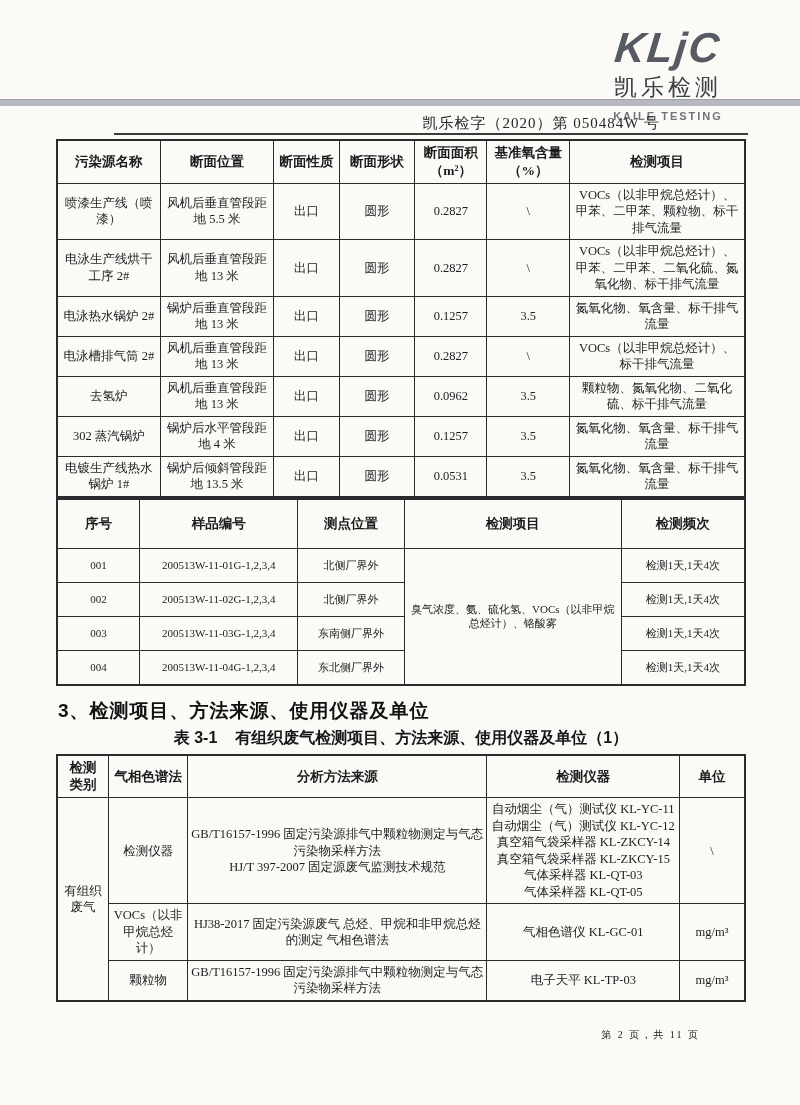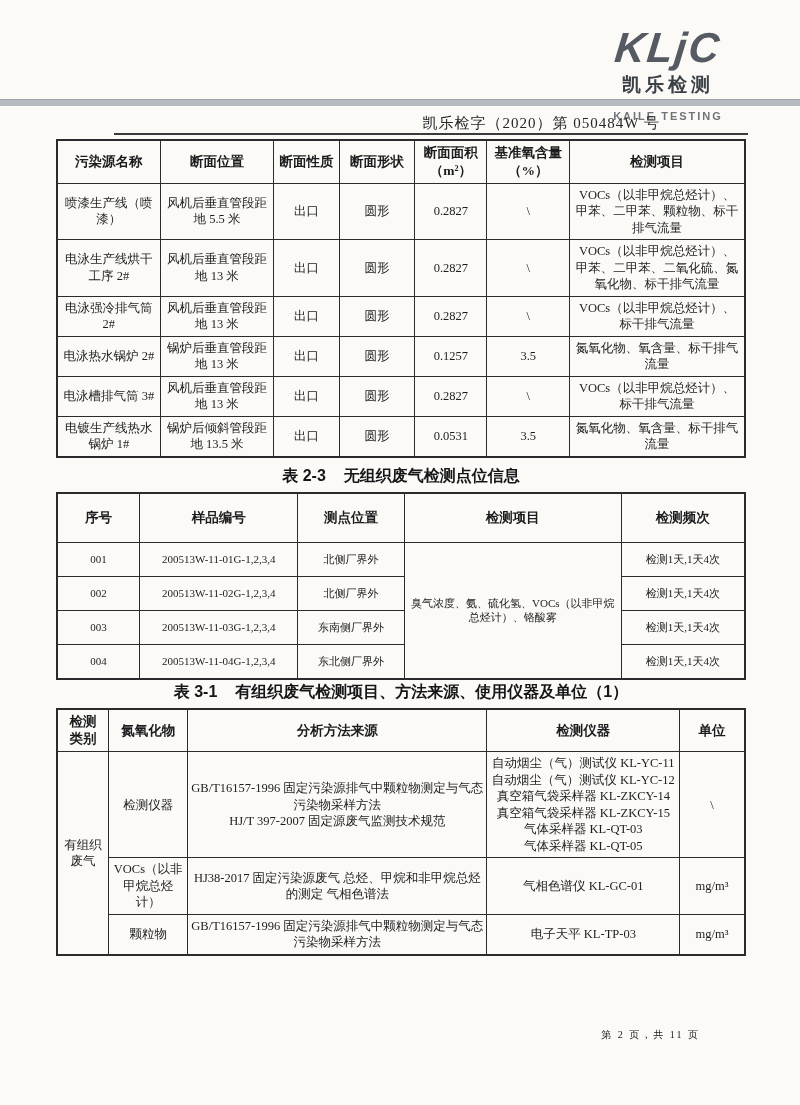--- a/index.html
+++ b/index.html
@@ -11,21 +11,21 @@
   }
   
   .logo { position:absolute; top:26px; right:52px; width:160px; text-align:center; }
   .logo-mark {
     font-family:"Liberation Sans","DejaVu Sans",sans-serif;
     font-style:italic; font-weight:bold; font-size:42px; line-height:44px;
     color:#565b63; letter-spacing:2px; transform:skewX(-6deg);
   }
   .logo-cn {
     font-family:"Liberation Sans","DejaVu Sans",sans-serif;
-    font-size:19px; font-weight:bold; color:#3c4047; letter-spacing:4px; margin-top:2px;
+    font-size:23px; font-weight:normal; color:#3c4047; letter-spacing:4px; margin-top:2px;
   }
   .band { position:absolute; top:99px; left:0; width:800px; height:7px;
     background:#b6bac0; border-top:1px solid #9da1a7; }
   .logo-en {
     position:absolute; top:110px; right:52px; width:160px; text-align:center;
     font-family:"Liberation Sans","DejaVu Sans",sans-serif;
     font-size:11px; font-weight:bold; color:#70747a; letter-spacing:2px;
   }
   .doc-number {
     position:absolute; top:114px; left:0; width:660px; text-align:right;
@@ -114,59 +114,67 @@
         <tr>
           <td>电泳生产线烘干工序 2#</td>
           <td>风机后垂直管段距地 13 米</td>
           <td>出口</td>
           <td>圆形</td>
           <td>0.2827</td>
           <td>\</td>
           <td>VOCs（以非甲烷总烃计）、甲苯、二甲苯、二氧化硫、氮氧化物、标干排气流量</td>
         </tr>
         <tr>
-          <td>电泳强冷排气筒 2#</td>
-          <td>风机后垂直管段距地 13 米</td>
-          <td>出口</td>
-          <td>圆形</td>
-          <td>0.2827</td>
-          <td>\</td>
-          <td>VOCs（以非甲烷总烃计）、标干排气流量</td>
-        </tr>
-        <tr>
           <td>电泳热水锅炉 2#</td>
           <td>锅炉后垂直管段距地 13 米</td>
           <td>出口</td>
           <td>圆形</td>
           <td>0.1257</td>
           <td>3.5</td>
           <td>氮氧化物、氧含量、标干排气流量</td>
         </tr>
         <tr>
-          <td>电泳槽排气筒 3#</td>
+          <td>电泳槽排气筒 2#</td>
           <td>风机后垂直管段距地 13 米</td>
           <td>出口</td>
           <td>圆形</td>
           <td>0.2827</td>
           <td>\</td>
           <td>VOCs（以非甲烷总烃计）、标干排气流量</td>
+        </tr>
+        <tr>
+          <td>去氢炉</td>
+          <td>风机后垂直管段距地 13 米</td>
+          <td>出口</td>
+          <td>圆形</td>
+          <td>0.0962</td>
+          <td>3.5</td>
+          <td>颗粒物、氮氧化物、二氧化硫、标干排气流量</td>
+        </tr>
+        <tr>
+          <td>302 蒸汽锅炉</td>
+          <td>锅炉后水平管段距地 4 米</td>
+          <td>出口</td>
+          <td>圆形</td>
+          <td>0.1257</td>
+          <td>3.5</td>
+          <td>氮氧化物、氧含量、标干排气流量</td>
         </tr>
         <tr>
           <td>电镀生产线热水锅炉 1#</td>
           <td>锅炉后倾斜管段距地 13.5 米</td>
           <td>出口</td>
           <td>圆形</td>
           <td>0.0531</td>
           <td>3.5</td>
           <td>氮氧化物、氧含量、标干排气流量</td>
         </tr>
       </tbody>
     </table>
 
-    <div class="tbl-title" style="margin-top:8px;"><span class="lbl">表 2-3</span><span>无组织废气检测点位信息</span></div>
     <table class="t23">
       <colgroup>
         <col style="width:12%">
           <col style="width:23%">
           <col style="width:15.5%">
           <col style="width:31.5%">
           <col style="width:18%">
       </colgroup>
       <thead>
         <tr>
@@ -199,35 +207,36 @@
         </tr>
         <tr>
           <td>004</td>
           <td>200513W-11-04G-1,2,3,4</td>
           <td>东北侧厂界外</td>
           <td>检测1天,1天4次</td>
         </tr>
       </tbody>
     </table>
 
+    <div class="heading">3、检测项目、方法来源、使用仪器及单位</div>
 
     <div class="tbl-title"><span class="lbl">表 3-1</span><span>有组织废气检测项目、方法来源、使用仪器及单位（1）</span></div>
     <table class="t31">
       <colgroup>
         <col style="width:7.5%">
           <col style="width:11.5%">
           <col style="width:43.5%">
           <col style="width:28%">
           <col style="width:9.5%">
       </colgroup>
       <thead>
         <tr>
           <th>检测
 类别</th>
-          <th>氮氧化物</th>
+          <th>气相色谱法</th>
           <th>分析方法来源</th>
           <th>检测仪器</th>
           <th>单位</th>
         </tr>
       </thead>
       <tbody>
         <tr>
           <td rowspan="3">有组织
 废气</td>
           <td>检测仪器</td>

